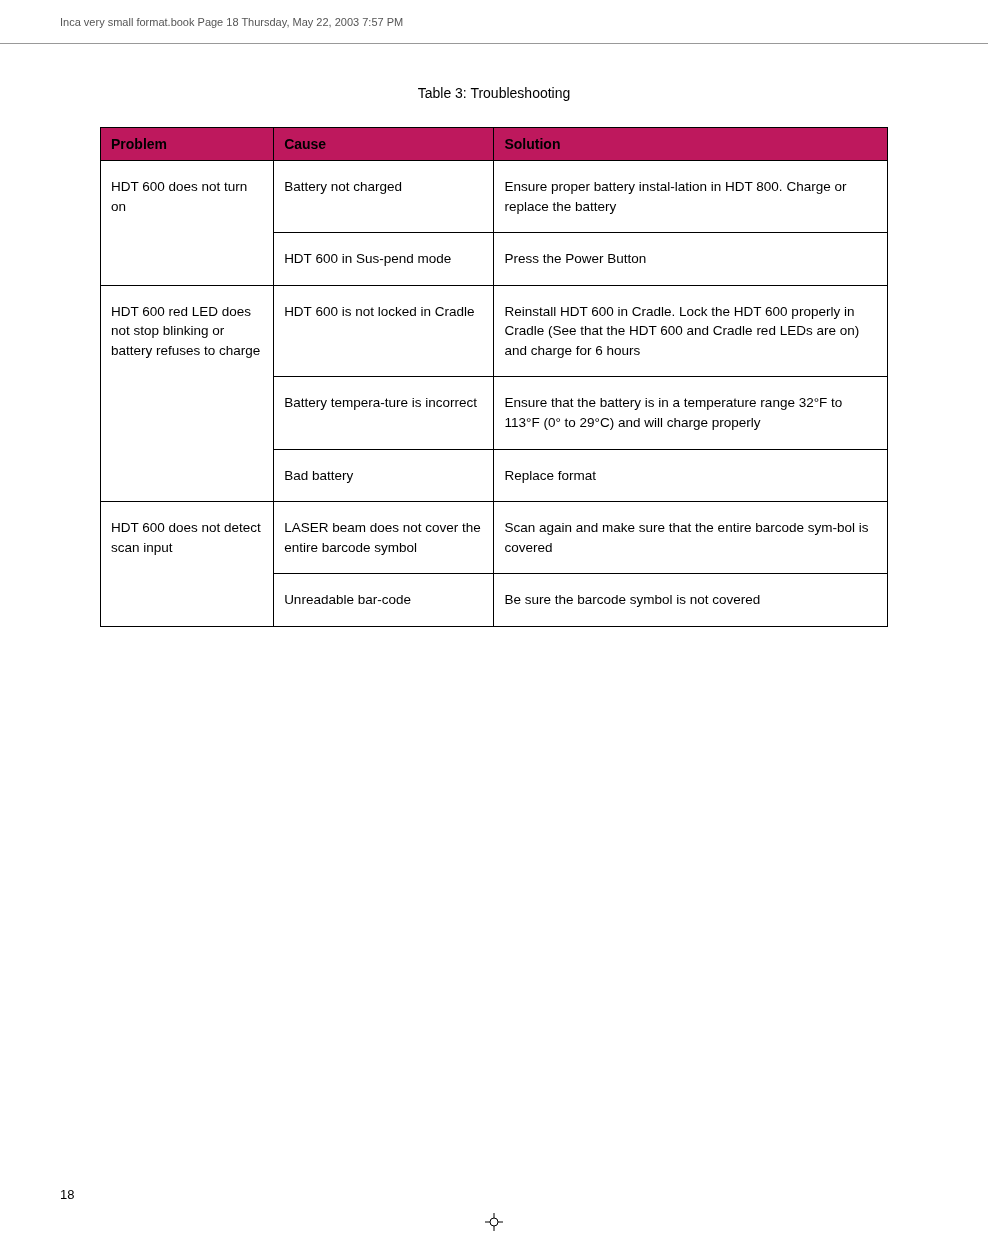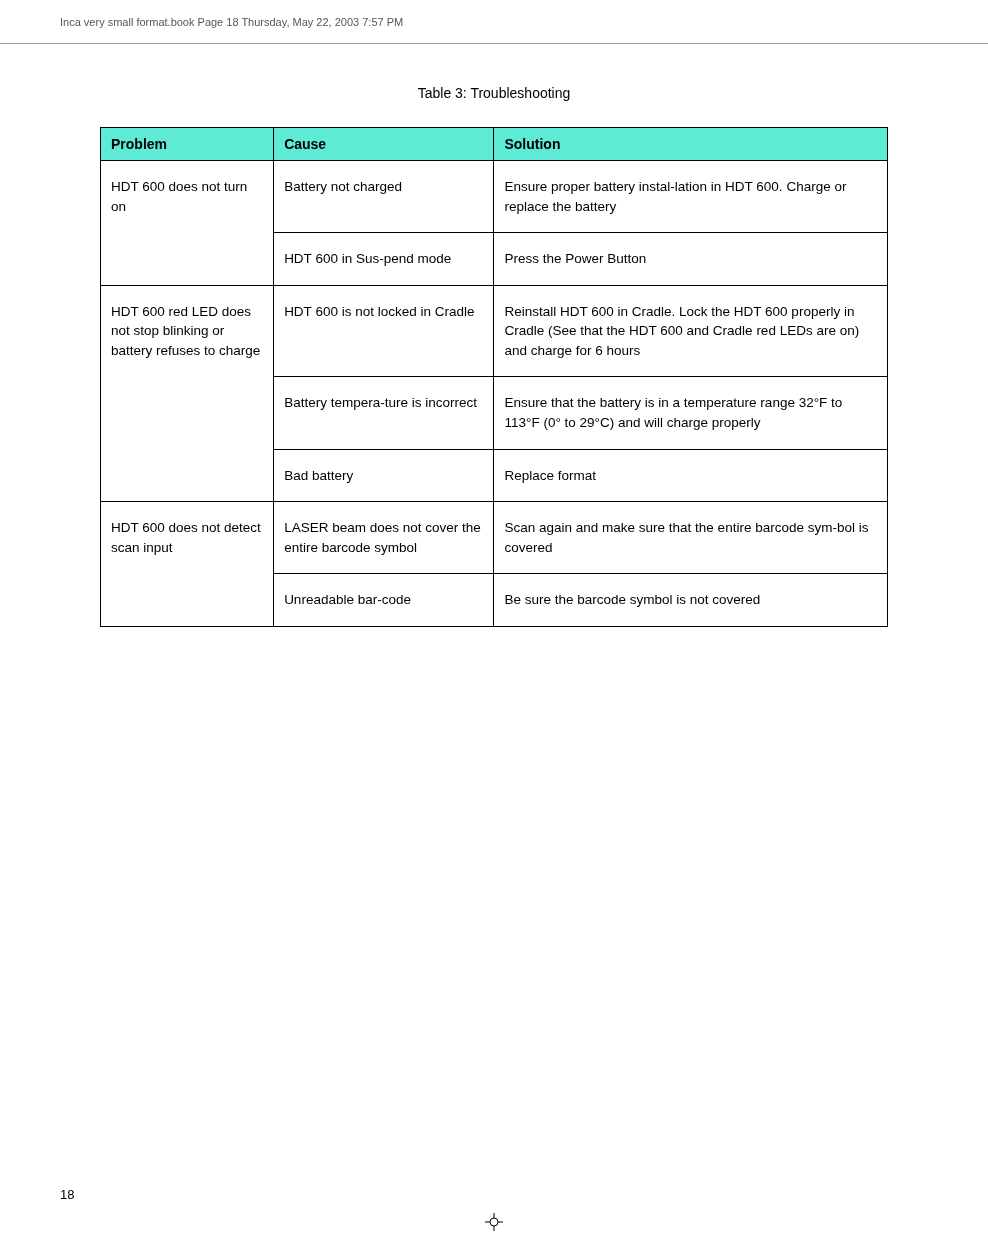--- a/index.html
+++ b/index.html
@@ -89,21 +89,21 @@
     }
 
     table.troubleshoot {
       width: 100%;
       border-collapse: collapse;
       border: 1.5px solid #000;
       font-size: 13.5px;
     }
 
     table.troubleshoot th {
-      background-color: #5eead4;
+      background-color: #be185d;
       border: 1.5px solid #000;
       padding: 8px 10px;
       font-weight: bold;
       text-align: left;
       font-size: 14px;
     }
 
     table.troubleshoot td {
       border: 1.5px solid #000;
       padding: 16px 10px;
@@ -223,21 +223,21 @@
         <tr>
           <th class="col-problem">Problem</th>
           <th class="col-cause">Cause</th>
           <th class="col-solution">Solution</th>
         </tr>
       </thead>
       <tbody id="table-body">
       <tr>
             <td class="col-problem" rowspan="2">HDT 600 does not turn on</td>
             <td class="col-cause">Battery not charged</td>
-            <td class="col-solution">Ensure proper battery instal-lation in HDT 600.
+            <td class="col-solution">Ensure proper battery instal-lation in HDT 800.
 Charge or replace the battery</td>
           </tr>
           <tr>
             <td class="col-cause">HDT 600 in Sus-pend mode</td>
             <td class="col-solution">Press the Power Button</td>
           </tr>
           <tr>
             <td class="col-problem" rowspan="3">HDT 600 red LED does not stop blinking or battery refuses to charge</td>
             <td class="col-cause">HDT 600 is not locked in Cradle</td>
             <td class="col-solution">Reinstall HDT 600 in Cradle. Lock the HDT 600 properly in Cradle (See that the HDT 600 and Cradle red LEDs are on) and charge for 6 hours</td>

